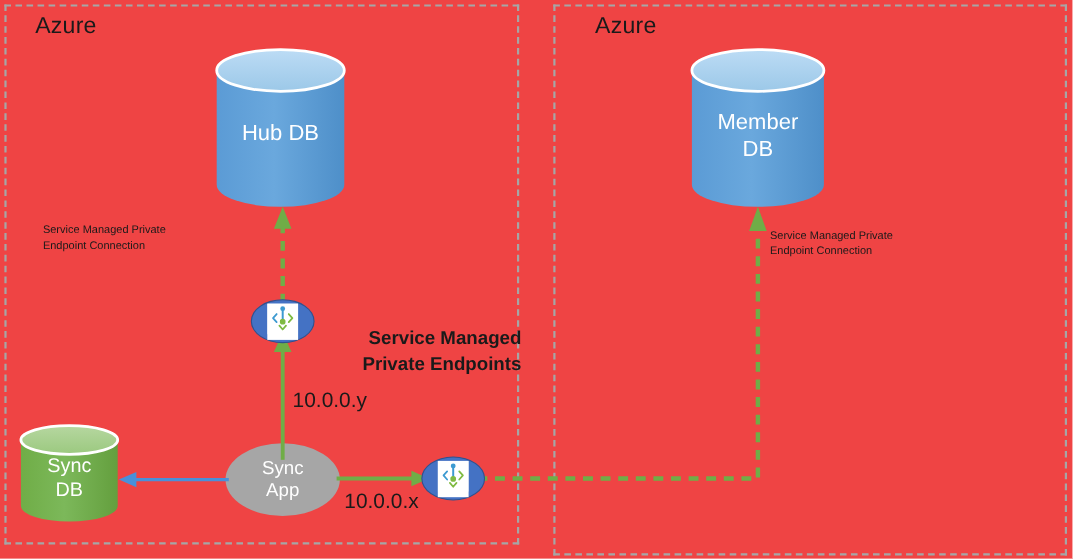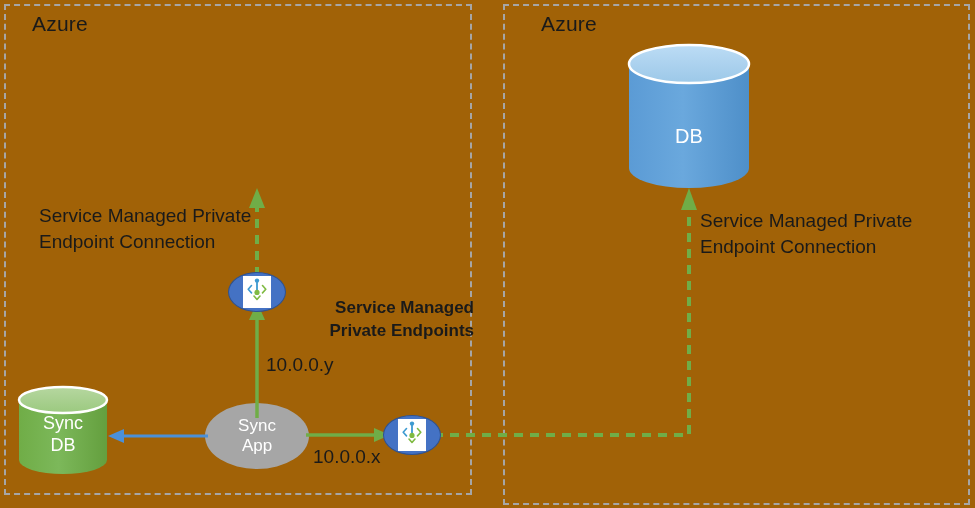--- a/index.html
+++ b/index.html
@@ -8,21 +8,21 @@
     padding: 0;
     background: #ffffff;
   }
   body {
     font-family: "Liberation Sans", sans-serif;
   }
   #canvas {
     position: relative;
     width: 975px;
     height: 508px;
-    background: #a16207;
+    background: #ef4444;
     overflow: hidden;
   }
   .zone {
     position: absolute;
     border: 2px dashed #a6a6a6;
     background: transparent;
     box-sizing: border-box;
   }
   .zone-label {
     position: absolute;
@@ -82,21 +82,21 @@
     display: block;
   }
   
   .conn {
     position: absolute;
   }
   .conn svg { display: block; overflow: visible; }
   
   .note {
     position: absolute;
-    font-size: 19px;
+    font-size: 10px;
     line-height: 1.38;
     color: #1a1a1a;
     font-family: "Liberation Sans", sans-serif;
     white-space: pre-line;
   }
   .note.bold {
     font-weight: bold;
     font-size: 17px;
     line-height: 1.35;
     text-align: right;
@@ -113,37 +113,56 @@
 <body>
 
 <div id="canvas">
 
   <div class="zone" style="left:4px; top:4px; width:468px; height:491px;"></div>
   <div class="zone" style="left:503px; top:4px; width:467px; height:501px;"></div>
 
   <div class="zone-label" style="left:32px; top:12px;">Azure</div>
   <div class="zone-label" style="left:541px; top:12px;">Azure</div>
 
+  <div class="cyl" style="left:196px; top:44px; width:118px; height:144px;">
+    <svg width="118" height="144" viewBox="0 0 118 144" aria-hidden="true">
+      <defs>
+        <linearGradient id="blueBody1" x1="0" y1="0" x2="1" y2="0">
+          <stop offset="0%" stop-color="#5b9bd5"></stop>
+          <stop offset="45%" stop-color="#6aa8dd"></stop>
+          <stop offset="100%" stop-color="#4e8fc9"></stop>
+        </linearGradient>
+        <linearGradient id="blueTop1" x1="0" y1="0" x2="0" y2="1">
+          <stop offset="0%" stop-color="#bcdcf5"></stop>
+          <stop offset="100%" stop-color="#9cc8e8"></stop>
+        </linearGradient>
+      </defs>
+      <path d="M1,20 L1,124 A58,20 0 0 0 117,124 L117,20 Z" fill="url(#blueBody1)"></path>
+      <ellipse cx="59" cy="20" rx="58" ry="19" fill="url(#blueTop1)" stroke="#ffffff" stroke-width="2.5"></ellipse>
+    </svg>
+    <div class="cyl-text" style="top:66px;">Hub DB</div>
+  </div>
 
   <div class="cyl" style="left:628px; top:44px; width:122px; height:144px;">
     <svg width="122" height="144" viewBox="0 0 122 144" aria-hidden="true">
       <defs>
         <linearGradient id="blueBody2" x1="0" y1="0" x2="1" y2="0">
           <stop offset="0%" stop-color="#5b9bd5"></stop>
           <stop offset="45%" stop-color="#6aa8dd"></stop>
           <stop offset="100%" stop-color="#4e8fc9"></stop>
         </linearGradient>
         <linearGradient id="blueTop2" x1="0" y1="0" x2="0" y2="1">
           <stop offset="0%" stop-color="#bcdcf5"></stop>
           <stop offset="100%" stop-color="#9cc8e8"></stop>
         </linearGradient>
       </defs>
       <path d="M1,20 L1,124 A60,20 0 0 0 121,124 L121,20 Z" fill="url(#blueBody2)"></path>
       <ellipse cx="61" cy="20" rx="60" ry="19" fill="url(#blueTop2)" stroke="#ffffff" stroke-width="2.5"></ellipse>
     </svg>
+    <div class="cyl-text" style="top:56px;">Member</div>
     <div class="cyl-text" style="top:81px;">DB</div>
   </div>
 
   <div class="cyl" style="left:18px; top:386px; width:90px; height:88px;">
     <svg width="90" height="88" viewBox="0 0 90 88" aria-hidden="true">
       <defs>
         <linearGradient id="greenBody" x1="0" y1="0" x2="1" y2="0">
           <stop offset="0%" stop-color="#70ad47"></stop>
           <stop offset="45%" stop-color="#7cb85a"></stop>
           <stop offset="100%" stop-color="#649f3e"></stop>

